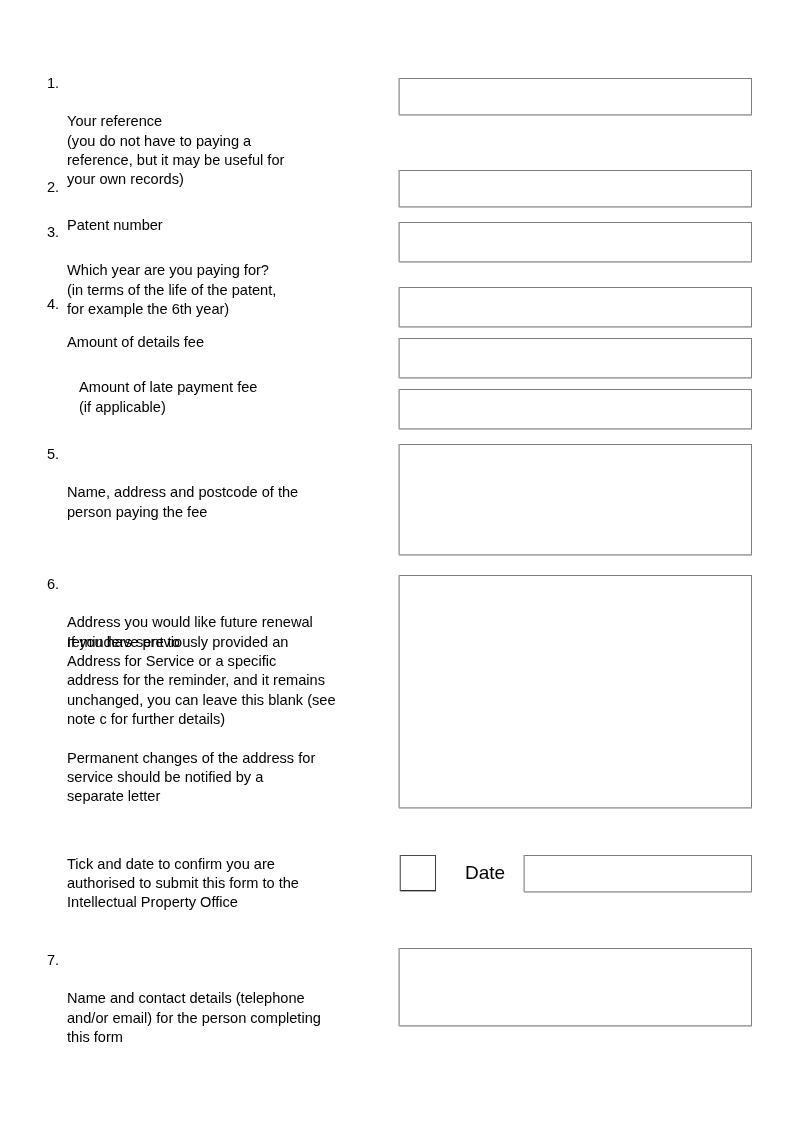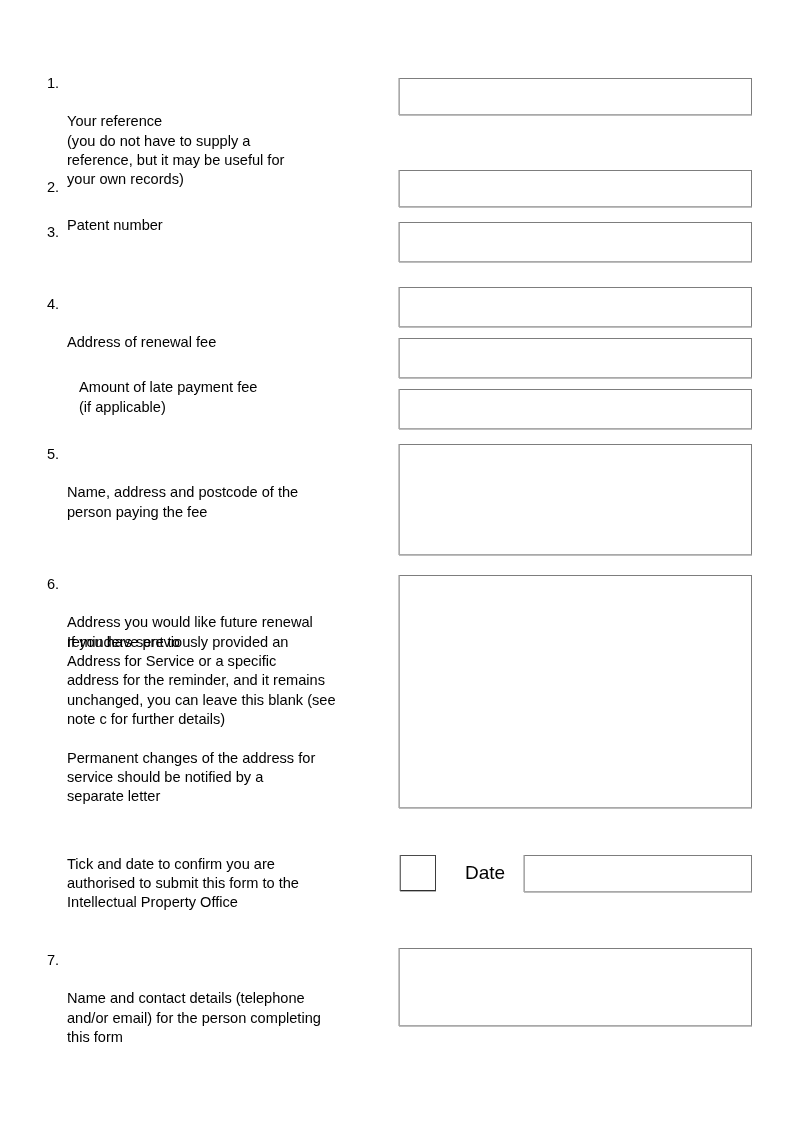--- a/index.html
+++ b/index.html
@@ -133,46 +133,49 @@
   }
 </style>
 </head>
 <body>
 
 <div class="page">
 
   <div class="label-block" style="top:74px;">
     <span class="num">1.</span>
     <span class="txt">Your reference
-(you do not have to supply a
+(you do not have to paying a
 reference, but it may be useful for
 your own records)</span>
   </div>
   <div class="field" style="top:78px; height:37px;">
     <input class="field-input" type="text" placeholder="" style="">
   </div>
 
   <div class="label-block" style="top:178px;">
     <span class="num">2.</span>
     <span class="txt">Patent number</span>
   </div>
   <div class="field" style="top:170px; height:37px;">
     <input class="field-input" type="text" placeholder="" style="">
   </div>
 
   <div class="label-block" style="top:223px;">
     <span class="num">3.</span>
+    <span class="txt">Which year are you paying for?
+(in terms of the life of the patent,
+ for example the 6th year)</span>
   </div>
   <div class="field" style="top:222px; height:40px;">
     <input class="field-input" type="text" placeholder="" style="">
   </div>
 
   <div class="label-block" style="top:295px;">
     <span class="num">4.</span>
-    <span class="txt">Address of renewal fee</span>
+    <span class="txt">Amount of details fee</span>
   </div>
   <div class="field" style="top:287px; height:40px;">
     <input class="field-input" type="text" placeholder="" style="">
   </div>
 
   <div class="label-block nonum" style="top:340px;">
     <span class="num"></span>
     <span class="txt">Amount of late payment fee
 (if applicable)</span>
   </div>

